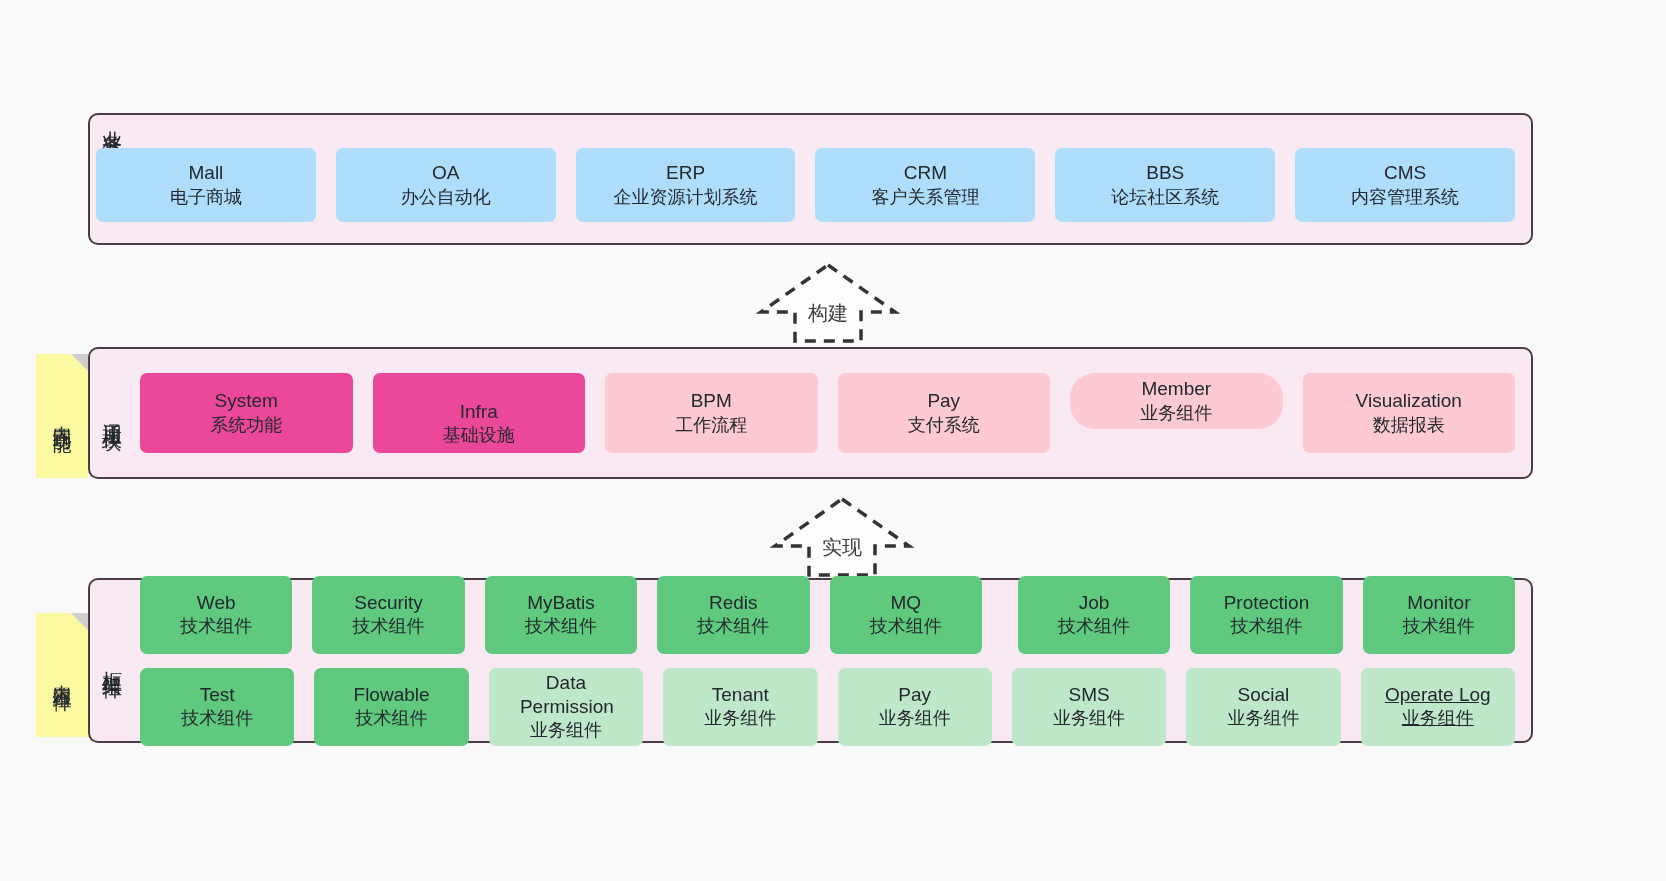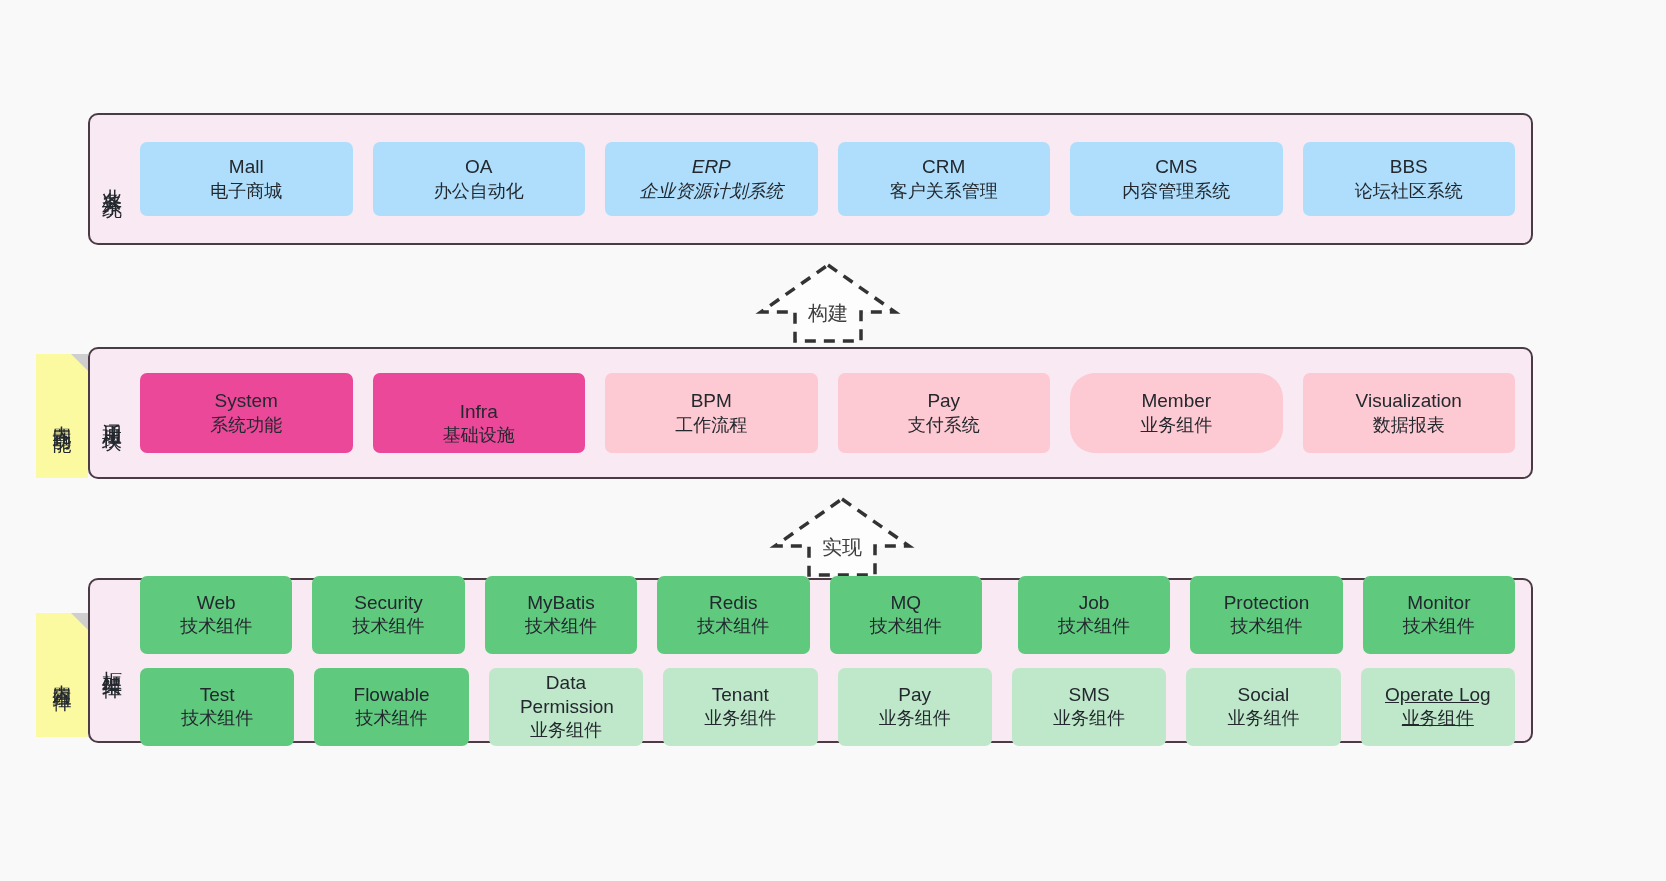--- a/index.html
+++ b/index.html
@@ -100,47 +100,47 @@
     font-size: 20px;
     color: #404040;
     pointer-events: none;
   }
 </style>
 </head>
 <body>
 
 <div class="canvas">
 
-  <div class="layer" style="left:88px; top:113px; width:1445px; height:132px;">
+  <div class="layer" style="left:88px; top:113px; width:1445px; height:132px;flex-direction:column;">
     <div class="layer-label">业务系统</div>
     <div class="layer-body">
       <div class="row">
         <div class="cell c-blue" style="height:74px;">
           <div class="en">Mall</div>
           <div class="cn">电子商城</div>
         </div>
         <div class="cell c-blue" style="height:74px;">
           <div class="en">OA</div>
           <div class="cn">办公自动化</div>
         </div>
-        <div class="cell c-blue" style="height:74px;font-style:italic;">
+        <div class="cell c-blue" style="height:74px;">
           <div class="en">ERP</div>
           <div class="cn">企业资源计划系统</div>
         </div>
         <div class="cell c-blue" style="height:74px;">
           <div class="en">CRM</div>
           <div class="cn">客户关系管理</div>
         </div>
         <div class="cell c-blue" style="height:74px;">
+          <div class="en">BBS</div>
+          <div class="cn">论坛社区系统</div>
+        </div>
+        <div class="cell c-blue" style="height:74px;">
           <div class="en">CMS</div>
           <div class="cn">内容管理系统</div>
-        </div>
-        <div class="cell c-blue" style="height:74px;">
-          <div class="en">BBS</div>
-          <div class="cn">论坛社区系统</div>
         </div>
       </div>
     </div>
   </div>
 
   <div class="arrow" style="left:758px; top:262px; width:140px; height:82px;">
     <svg width="140" height="82" viewBox="0 0 140 82">
       <path d="M70 3 L137 50 L103 50 L103 79 L37 79 L37 50 L3 50 Z" fill="#fdfdfd" stroke="#333333" stroke-width="3.5" stroke-dasharray="11 8" stroke-linejoin="miter"></path>
     </svg>
     <div class="alabel">构建</div>
@@ -164,21 +164,21 @@
           <div class="cn">基础设施</div>
         </div>
         <div class="cell c-pink" style="height:80px;">
           <div class="en">BPM</div>
           <div class="cn">工作流程</div>
         </div>
         <div class="cell c-pink" style="height:80px;">
           <div class="en">Pay</div>
           <div class="cn">支付系统</div>
         </div>
-        <div class="cell c-pink" style="height:80px;border-radius:25px;">
+        <div class="cell c-pink" style="height:56px;border-radius:25px;">
           <div class="en">Member</div>
           <div class="cn">业务组件</div>
         </div>
         <div class="cell c-pink" style="height:80px;">
           <div class="en">Visualization</div>
           <div class="cn">数据报表</div>
         </div>
       </div>
     </div>
   </div>

